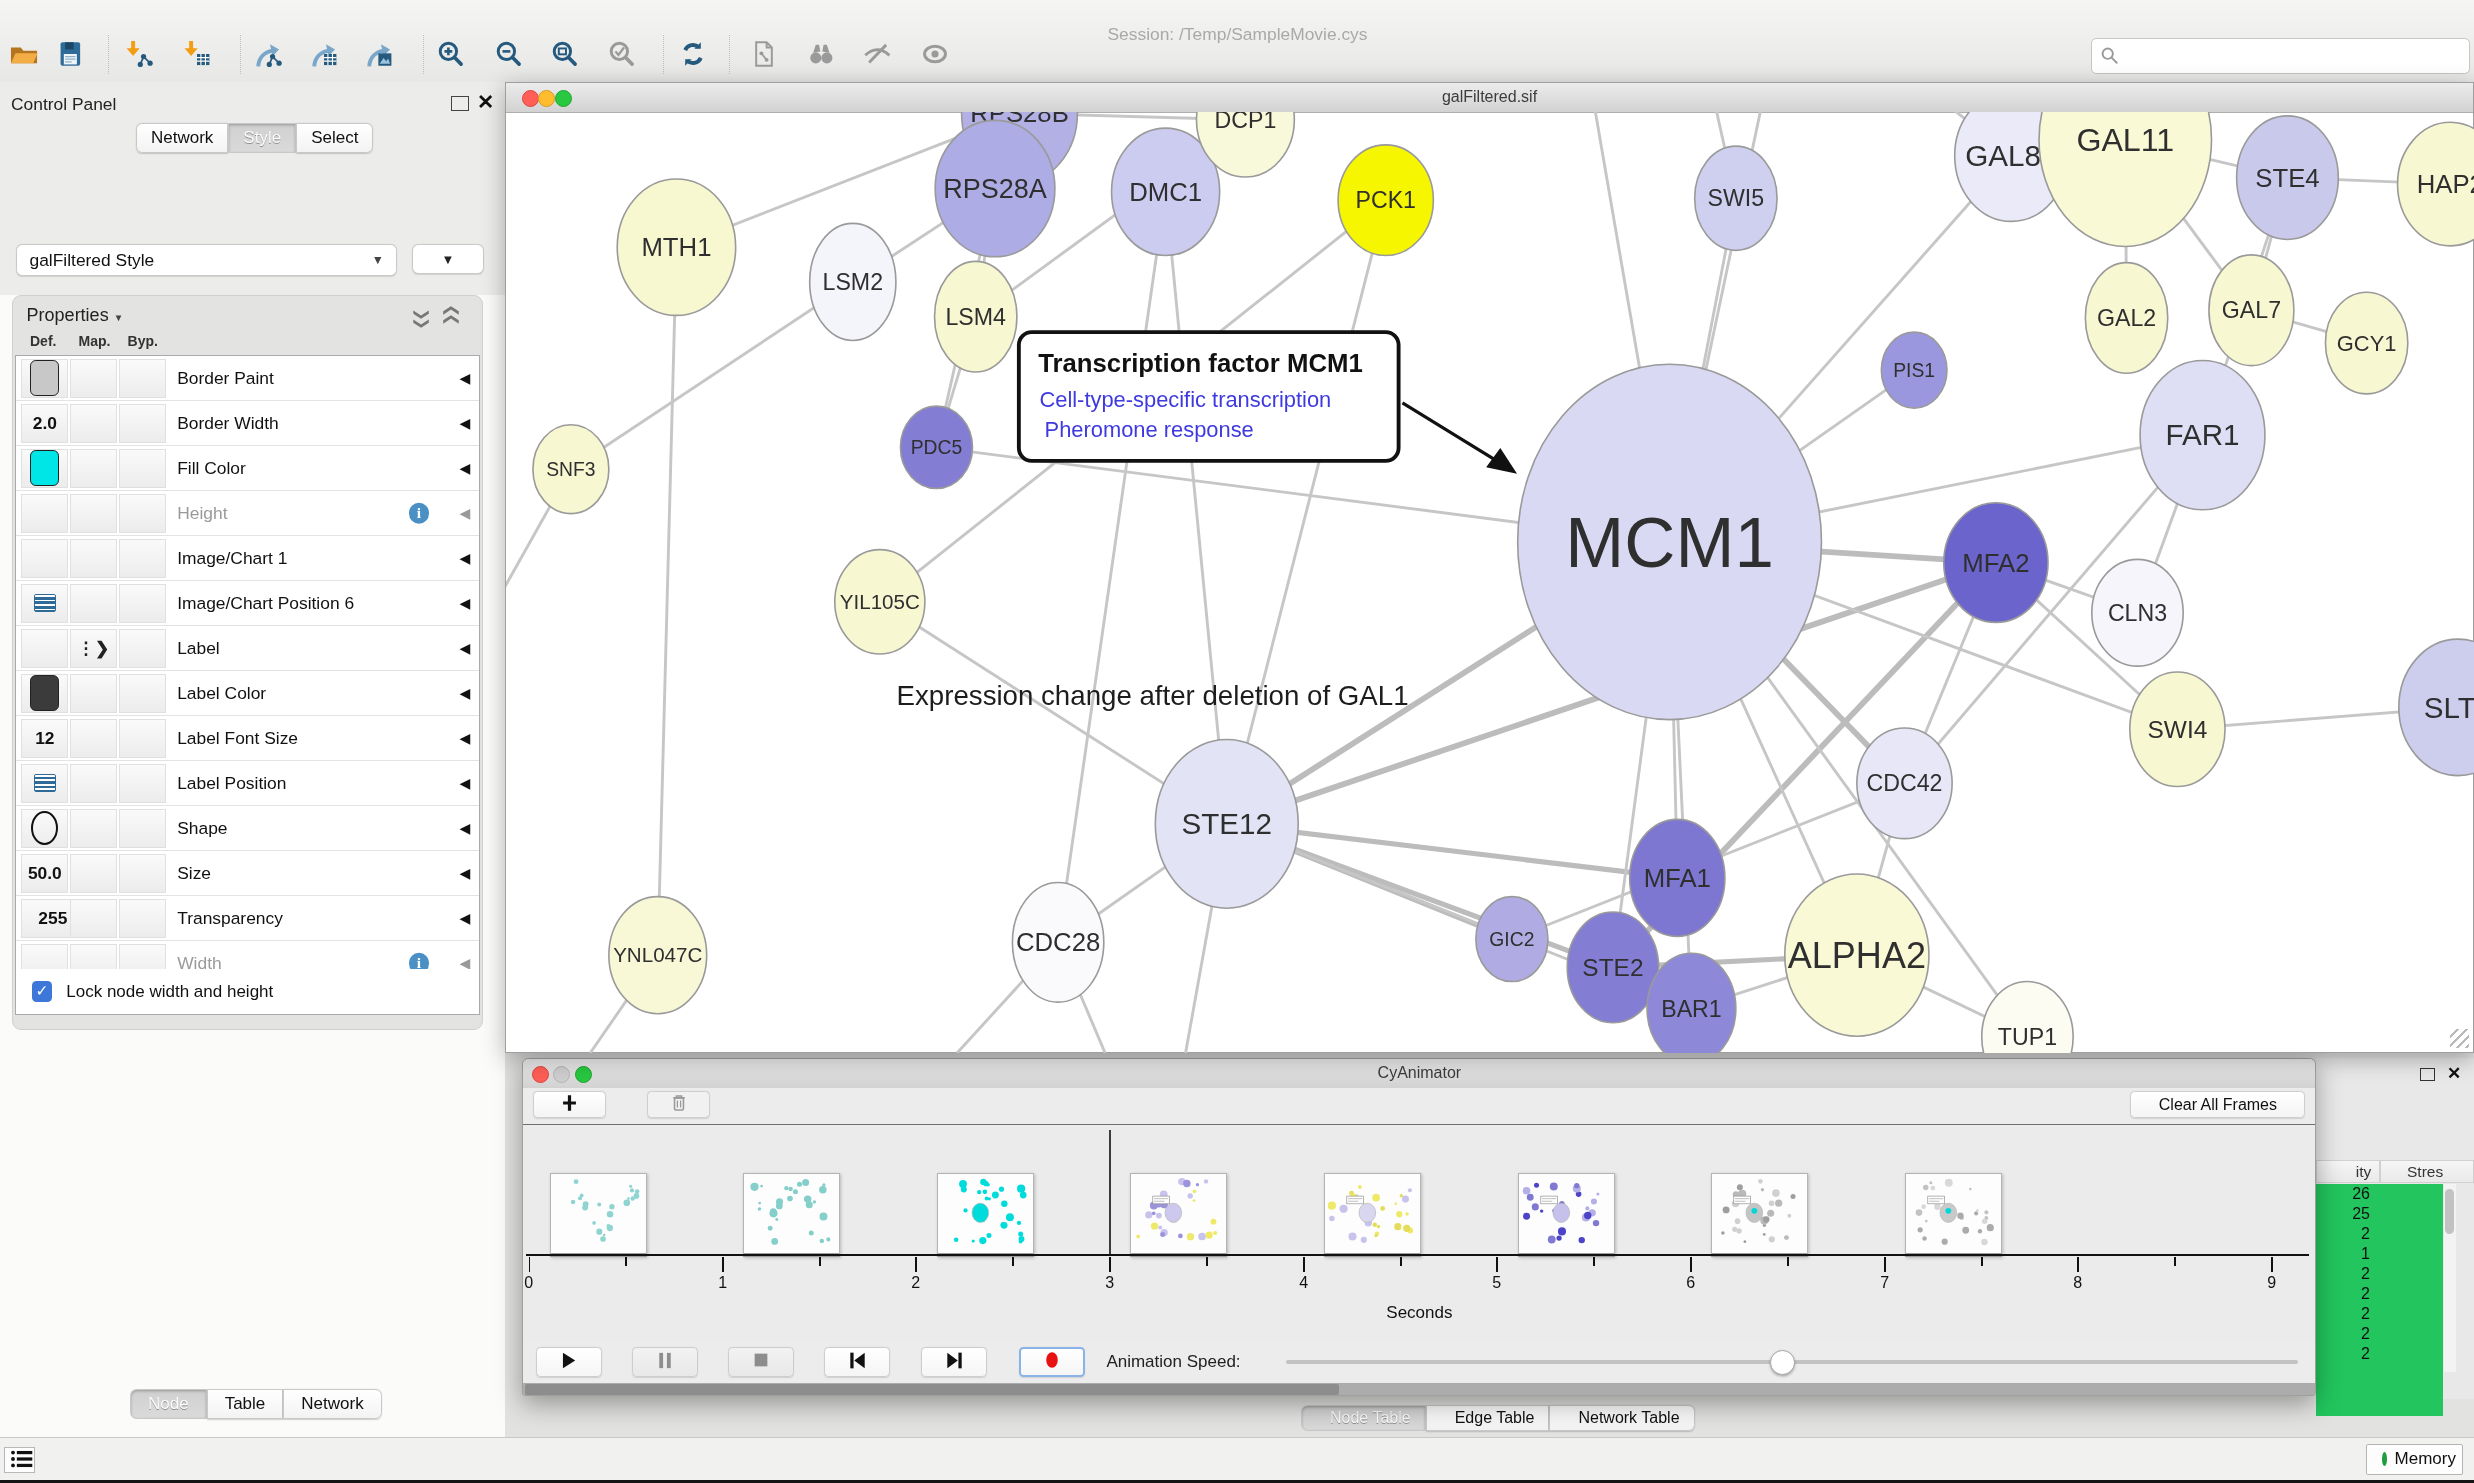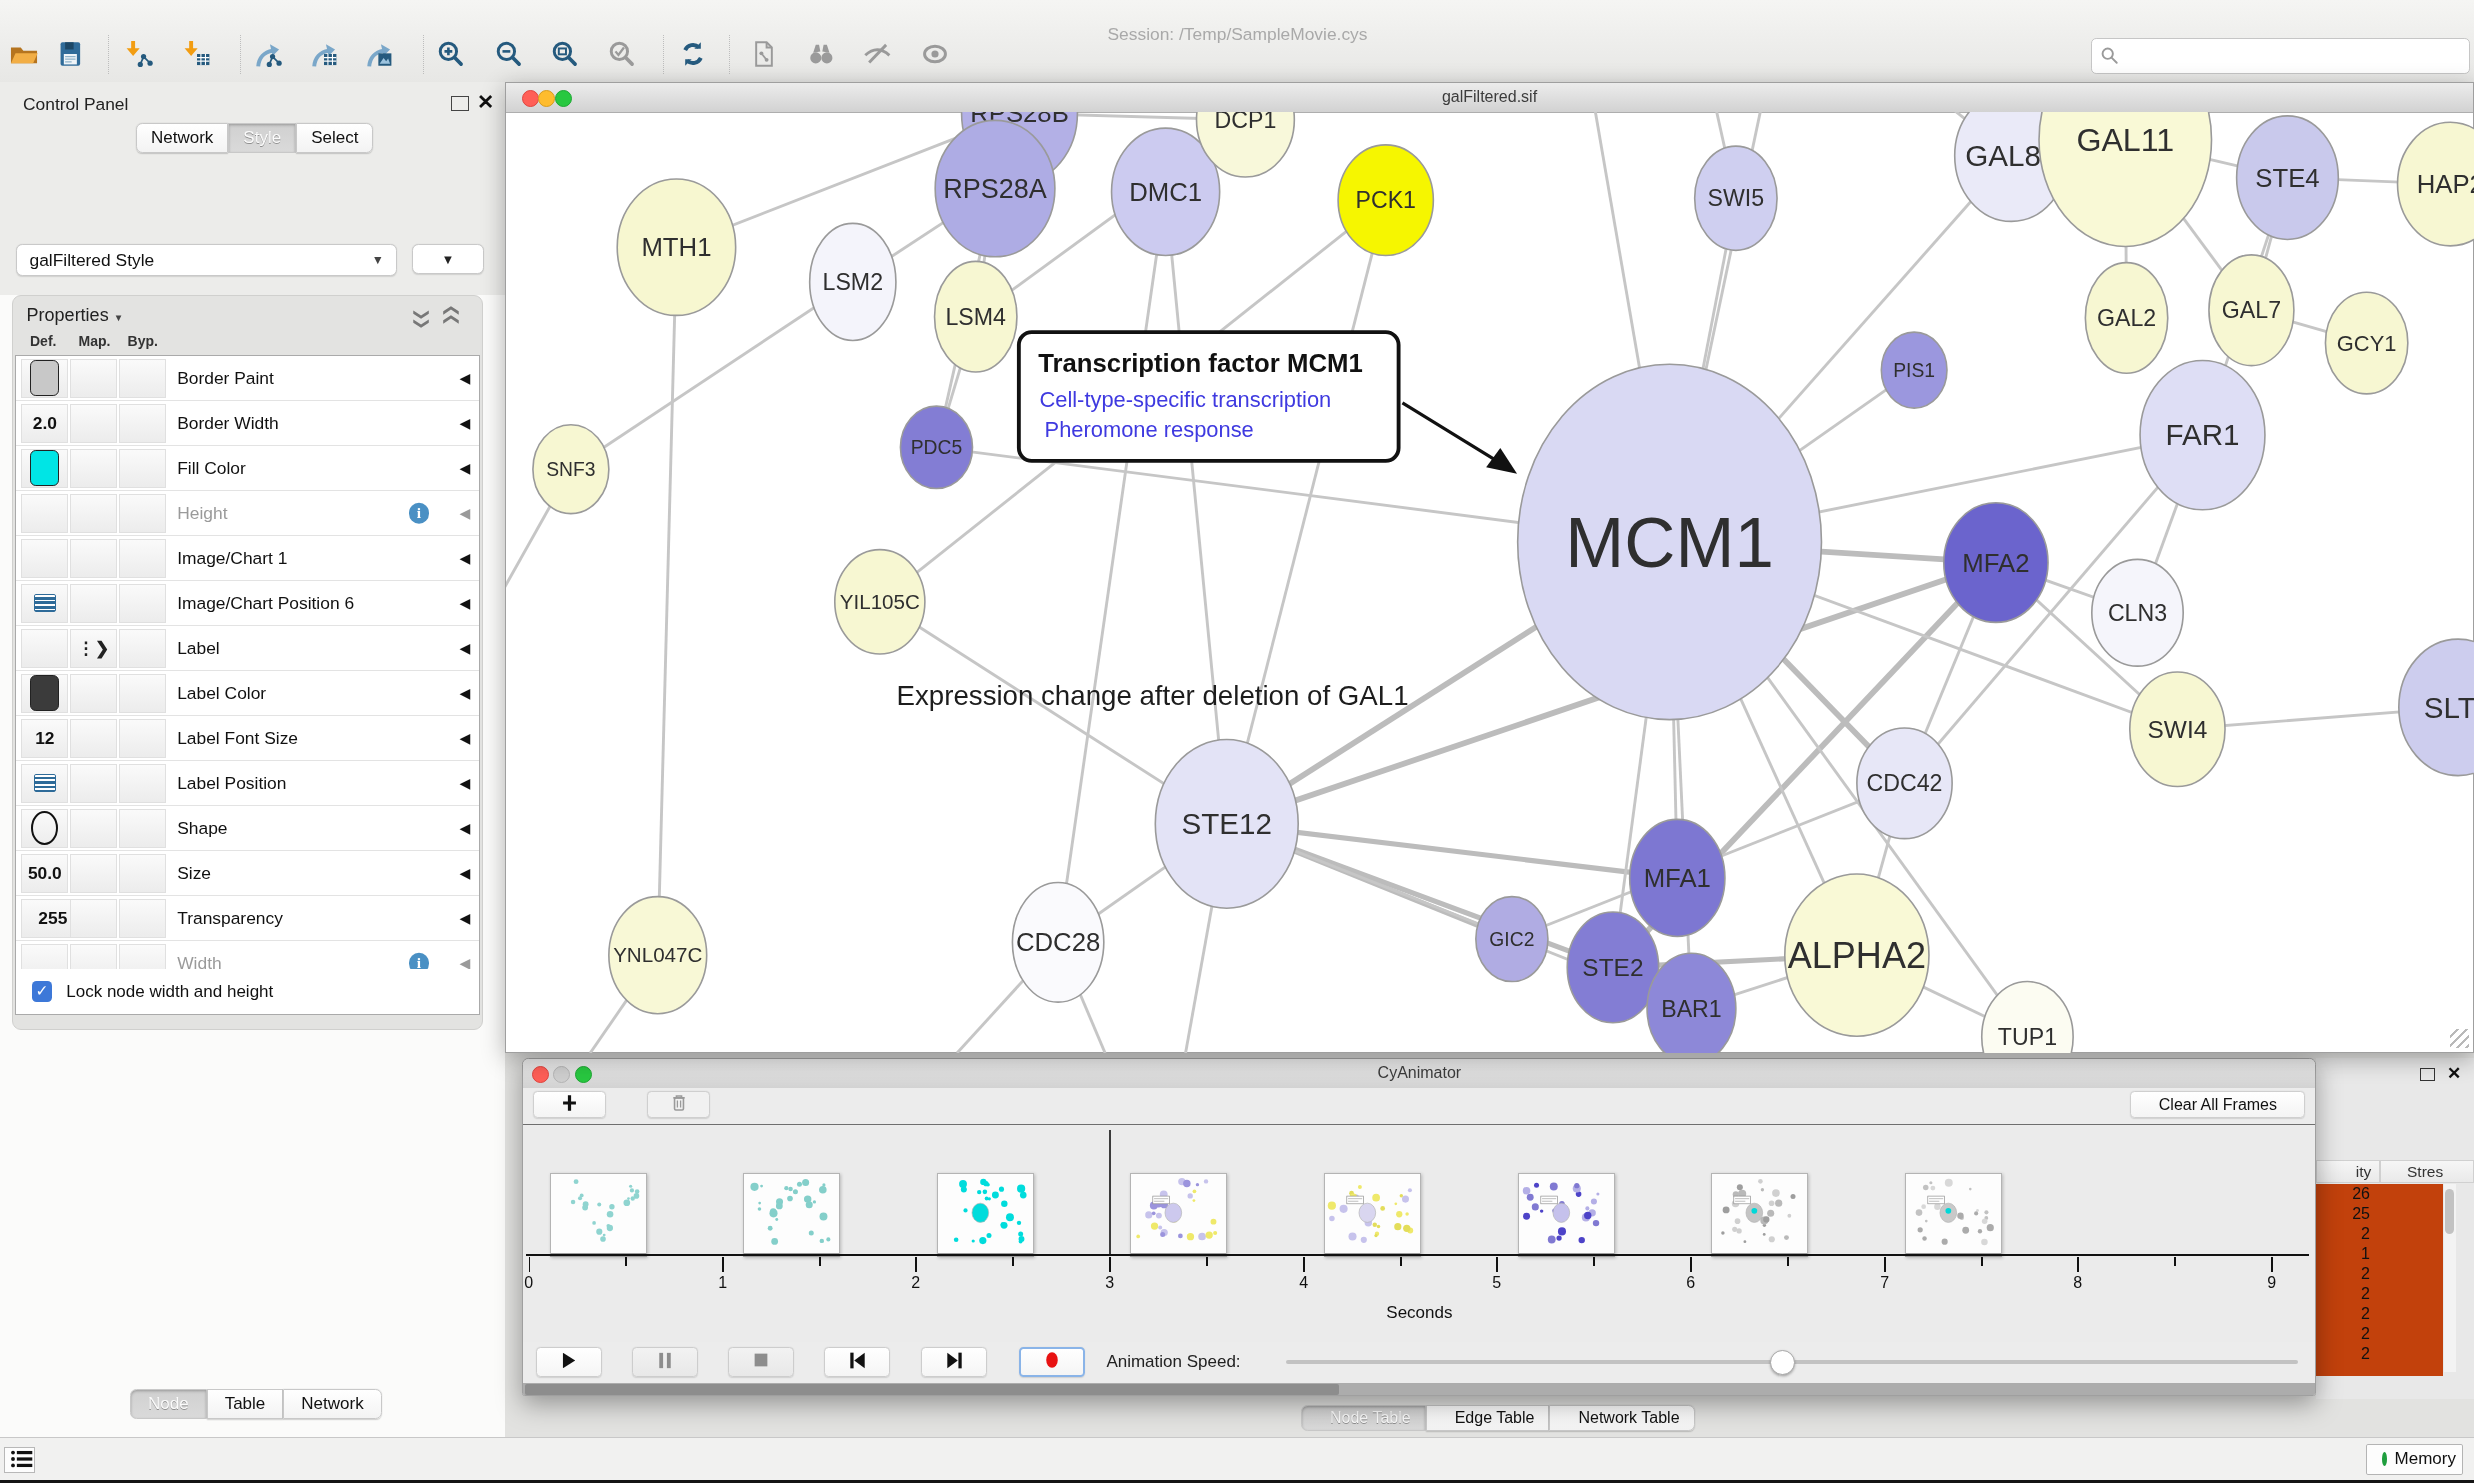--- a/index.html
+++ b/index.html
@@ -13,21 +13,21 @@
     padding:0;cursor:pointer;}
   .tool-sep{position:absolute;top:35px;height:39px;border-left:1.3px dotted #bdbdbd;}
   #search-box{position:absolute;left:2091px;top:38px;width:377px;height:34px;background:#fff;
     border:1.3px solid #c6c6c6;border-radius:5.2px;display:flex;align-items:center;}
   #search-box svg{margin-left:7.7px;}
   #search-input{border:none;outline:none;flex:1;height:26px;font-size:17px;margin-left:5.2px;background:transparent;}
   
   #control-panel{position:absolute;left:0;top:82px;width:505px;height:1355px;background:#fbfbfa;
     border-right:0.6px solid #b5b5b5;}
   #cp-top{position:absolute;left:0;top:0;width:505px;height:213px;background:#ececea;}
-  #cp-title{position:absolute;left:23px;top:11.6px;font-size:17.4px;color:#222;}
+  #cp-title{position:absolute;left:11px;top:11.6px;font-size:17.4px;color:#222;}
   #cp-float{position:absolute;left:451px;top:14px;width:15.5px;height:13px;border:1.9px solid #444;background:transparent;}
   #cp-close{position:absolute;left:477px;top:7.7px;font-size:20.6px;font-weight:bold;color:#111;}
   .seg{position:absolute;display:flex;}
   .seg button{height:30px;font-size:17px;border:0.6px solid #c8c8c8;background:linear-gradient(#fff,#f3f3f3);
     color:#111;padding:0 14px;cursor:pointer;box-shadow:0 0.6px 1.3px rgba(0,0,0,.18);}
   .seg button:first-child{border-radius:6.4px 0 0 6.4px;}
   .seg button:last-child{border-radius:0 6.4px 6.4px 0;}
   .seg button.pressed{background:linear-gradient(#d0d0d0,#dadada);color:#fbfbfb;
     text-shadow:0 0.6px 0.6px #8f8f8f;box-shadow:inset 0 1.3px 2.6px rgba(0,0,0,.25);}
   #cp-tabs{left:136px;top:41px;}
@@ -78,21 +78,21 @@
   #net-svg{position:absolute;left:0;top:29px;}
   #net-grip{position:absolute;right:3.9px;bottom:3.9px;width:19.3px;height:19.3px;
     background:repeating-linear-gradient(135deg,transparent 0 4.5px,#b9b9b9 4.5px 6.4px);}
   
   #dock{position:absolute;left:505px;top:1053px;width:1969px;height:384px;background:#e2e2e0;}
   #table-panel{position:absolute;left:1811px;top:4.5px;width:159px;height:341px;background:#e8e8e8;}
   #tp-float{position:absolute;left:104px;top:10.3px;width:13px;height:11px;border:1.9px solid #333;}
   #tp-close{position:absolute;left:131px;top:5.2px;font-size:17px;font-weight:bold;color:#111;}
   .tp-h{position:absolute;top:102px;height:23px;background:linear-gradient(#f6f6f6,#e9e9e9);
     border:0.6px solid #d0d0d0;box-sizing:border-box;font-size:15.5px;color:#333;line-height:22px;}
-  #tp-rows{position:absolute;left:0;top:126px;width:127px;height:192px;background:#c2410c;overflow:hidden;}
+  #tp-rows{position:absolute;left:0;top:126px;width:127px;height:232px;background:#22c55e;overflow:hidden;}
   .tp-row{height:20px;font-size:16px;color:#111;text-align:right;padding-right:73px;line-height:20px;}
   #tp-scroll{position:absolute;left:128px;top:126px;width:11.6px;height:188px;background:#f3f3f3;}
   #tp-thumb{position:absolute;left:1.3px;top:5.2px;width:9px;height:45px;background:#c2c2c2;border-radius:4.5px;}
   #bottom-tabs{position:absolute;left:796px;top:352px;}
   #bottom-tabs button{height:26px;font-size:16px;padding-left:28px;}
   
   #cyanimator{position:absolute;left:17.4px;top:4.5px;width:1794px;height:338px;background:#ececec;
     border:0.6px solid #9f9f9f;border-radius:6.4px 6.4px 2.6px 2.6px;box-shadow:0 7.7px 26px rgba(0,0,0,.35);
     box-sizing:border-box;overflow:hidden;}
   #cy-toolbar{position:absolute;left:0;top:29px;width:100%;height:36px;background:#ececec;}

